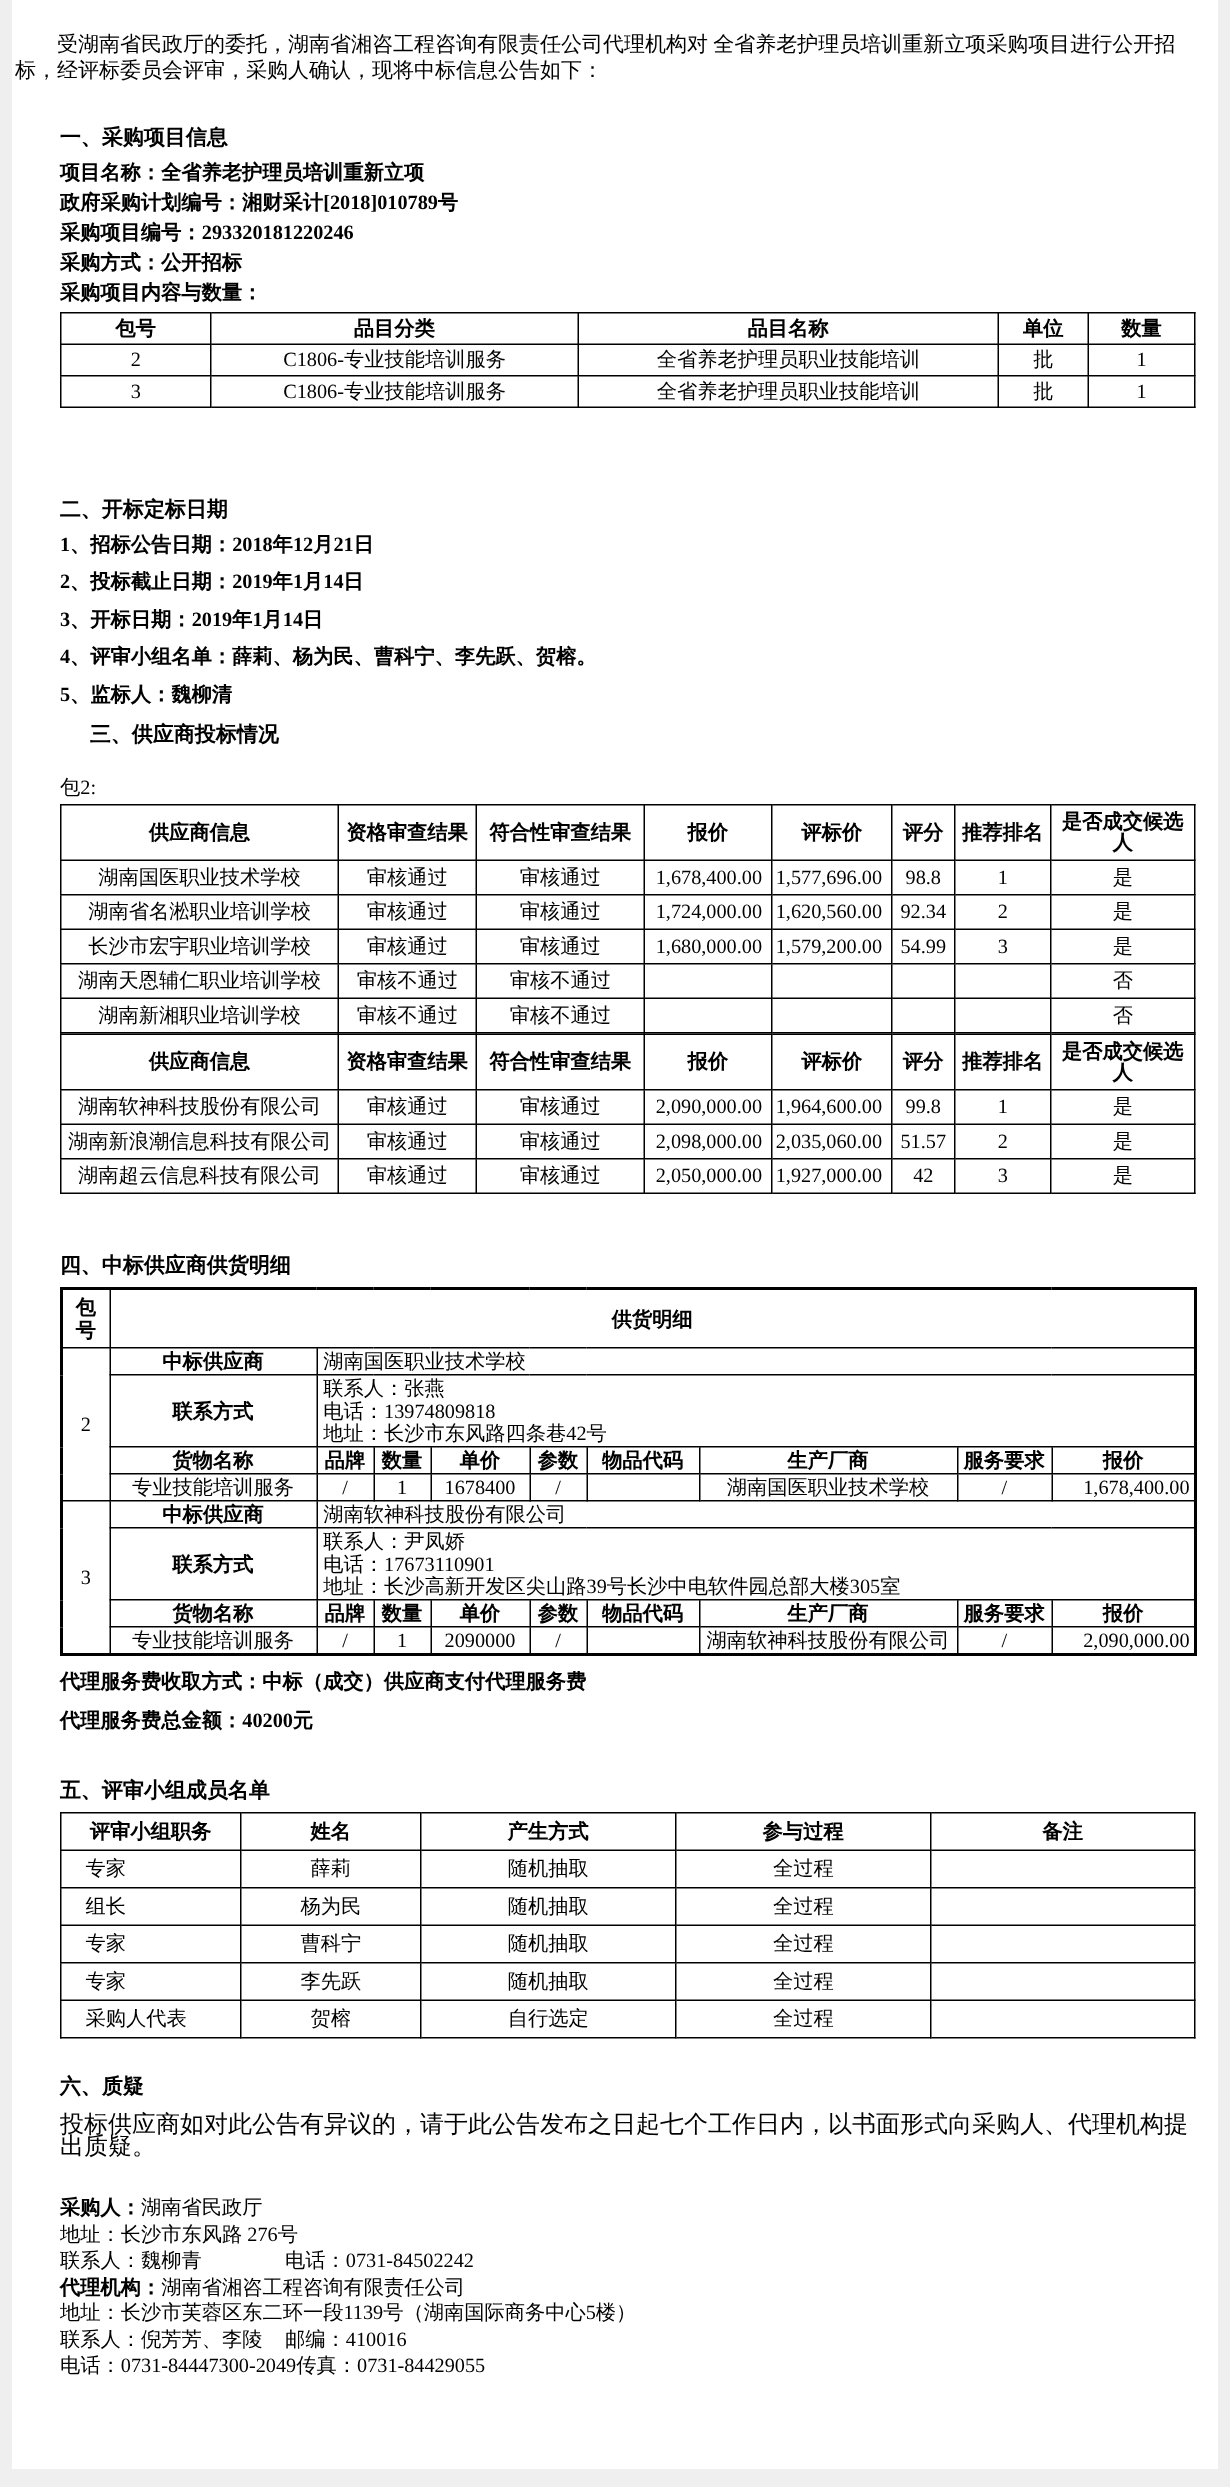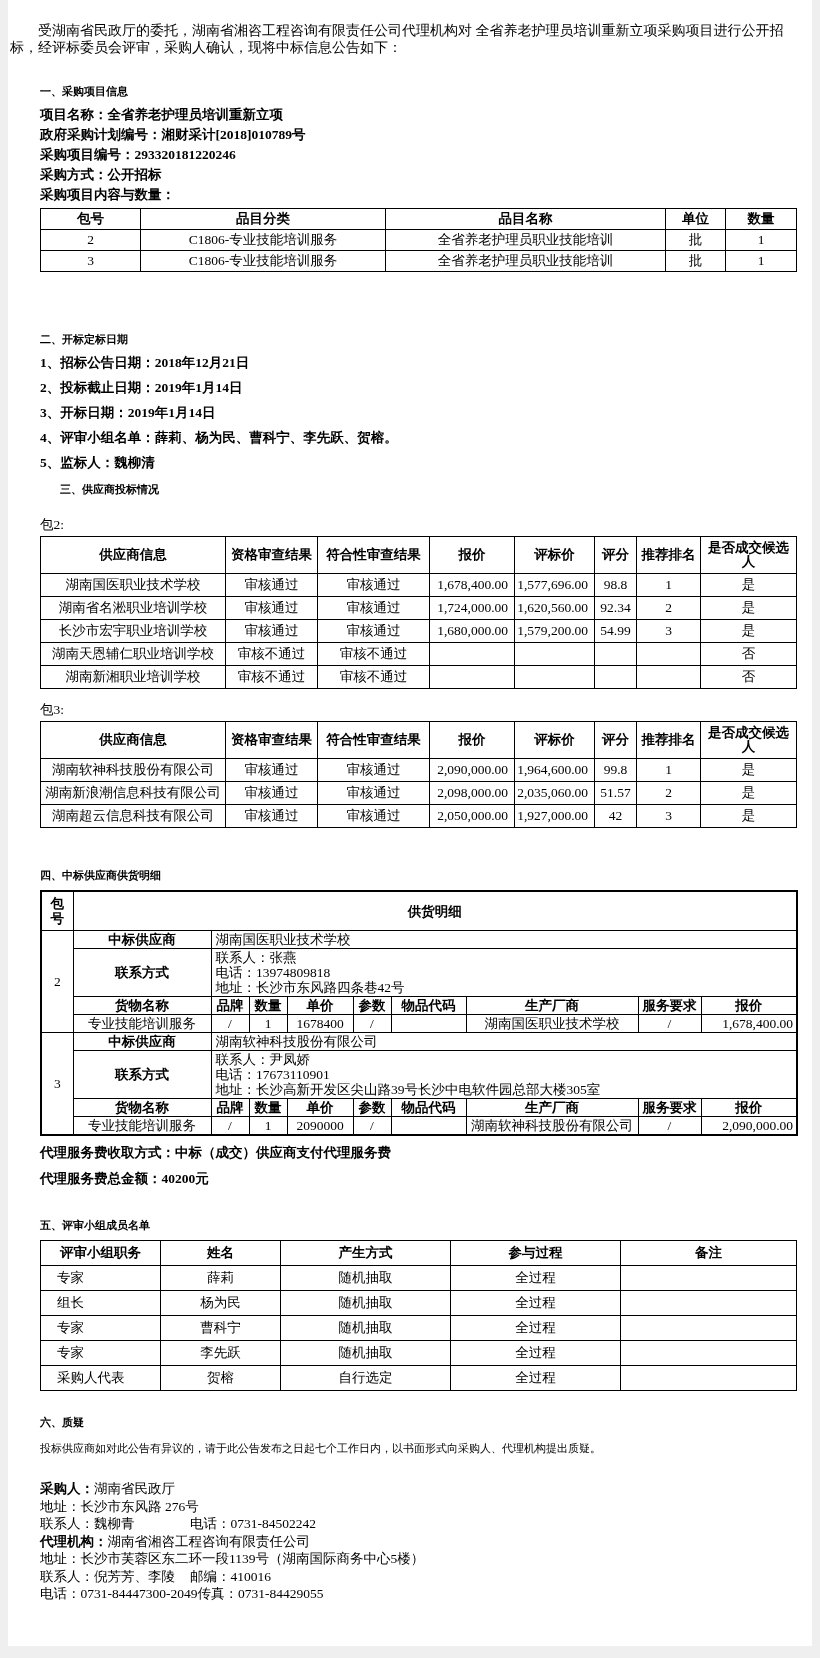--- a/index.html
+++ b/index.html
@@ -14,21 +14,21 @@
     background:#ffffff; box-sizing:border-box;
     padding:8px 0 4px 0;
   }
   .intro {
     padding:0 4px 0 2px; font-size:14px; line-height:17px;
     text-indent:2em;
   }
   .content { padding:0 16px 0 32px; }
   .sec-title {
     font-family:"Liberation Sans","DejaVu Sans",sans-serif;
-    font-weight:bold; font-size:11px; line-height:14px;
+    font-weight:bold; font-size:14px; line-height:14px;
   }
   .t1-title { margin-top:28px; }
   .field { font-size:13.5px; line-height:14px; margin:0 0 6px 0;font-weight:bold; }
   .fields { margin-top:10px; }
   .t2-title { margin-top:60px; }
   .s2items { margin-top:10px; }
   .s2items .field { margin-bottom:11px; }
   .t3-title { margin-top:12px;margin-left:20px; }
   .pkg-label { font-size:13.5px; line-height:14px; margin:22px 0 4px 0; }
   .pkg-label.second { margin-top:14px; }
@@ -52,21 +52,21 @@
   .t4 tr.hdr th { padding:4px 2px; }
   .t4 .pkgno { font-weight:normal; }
   .t4 td.val { text-align:left; padding-left:4px; }
   .notes { margin-top:10px; }
   .notes .field { margin-bottom:12px; }
 
   .eval-table { margin-top:8px; }
   .eval-table th, .eval-table td { padding:5px 3px; }
   .eval-table td.role { text-align:left; padding-left:16px; }
   .note-line { font-size:13.5px; line-height:15px; margin-top:12px; }
-  .sec-body { font-size:11px; line-height:15px; margin-top:12px; }
+  .sec-body { font-size:16px; line-height:15px; margin-top:12px; }
 
   .contacts { margin-top:24px; width:402px; font-size:13.5px; line-height:17.5px; }
   .contacts .row { }
   .contacts .b { font-family:"Liberation Sans","DejaVu Sans",sans-serif; font-weight:bold; }
   .contacts .col1 { display:inline-block; min-width:150px; }
 </style>
 </head>
 <body>
 
 <div class="page">
@@ -200,21 +200,20 @@
             <td>审核不通过</td>
             <td class="r"></td>
             <td class="r"></td>
             <td></td>
             <td></td>
             <td>否</td>
           </tr>
         </tbody>
     </table>
 
-    <div class="pkg-label second">包3:</div>
     <table class="sup-table">
       <colgroup>
         <col style="width:185px">
           <col style="width:92px">
           <col style="width:112px">
           <col style="width:85px">
           <col style="width:80px">
           <col style="width:42px">
           <col style="width:64px">
           <col style="width:96px">

